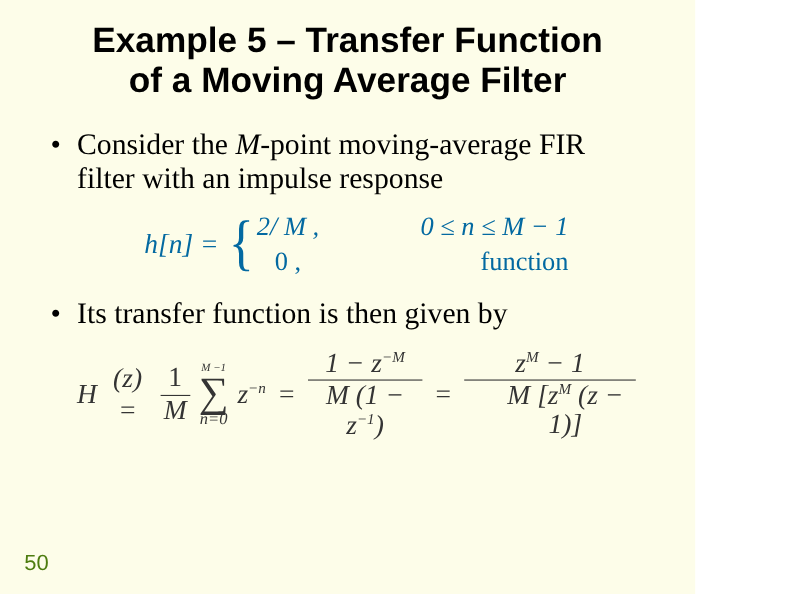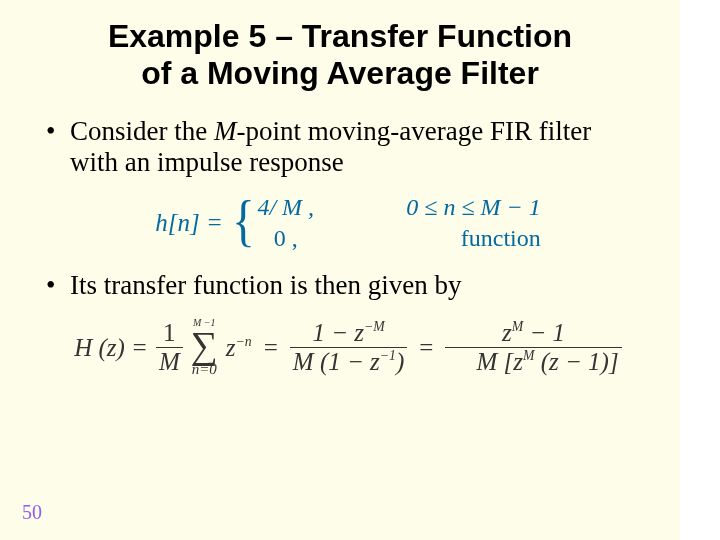--- a/index.html
+++ b/index.html
@@ -3,21 +3,21 @@
 <meta charset="utf-8">
 <style>
   html, body {
     margin: 0;
     padding: 0;
     width: 720px;
     height: 540px;
     overflow: hidden;
   }
   .slide {
-    width: 680px;
+    width: 632px;
     height: 540px;
     background: #fdfde9;
     position: relative;
     font-family: Arial, Helvetica, sans-serif;
     box-sizing: border-box;
   }
   .title {
     text-align: center;
     color: #000;
     font-weight: bold;
@@ -118,23 +118,23 @@
   .sumblock .sigma { font-size: 38px; line-height: 1; }
   .sumblock .bot { font-size: 15px; font-style: italic; margin-top: -2px; }
 
   .sup { font-size: 0.55em; vertical-align: super; position: relative; }
   .eq-mid { padding: 0 6px; }
 
   .pagenum {
     position: absolute;
     left: 22px;
     bottom: 16px;
-    font-family: Liberation Serif, serif;
+    font-family: Liberation Sans, sans-serif;
     font-size: 20px;
-    color: #8b5cf6;
+    color: #4d7c0f;
   }
 </style>
 </head>
 <body>
 
 <div class="slide">
 
   <div class="title">
     <span>Example 5 – Transfer Function</span><br>
     <span>of a Moving Average Filter</span>
@@ -144,21 +144,21 @@
 
     <div class="bullet">
       <span>Consider the </span><span class="ital">M</span><span>-point moving-average FIR filter with an impulse response</span>
     </div>
 
     <div class="eq-area">
       <span class="hn-wrap">
         <span style="font-style:italic; margin-right:6px;">h[n] =</span>
         <span class="hn-brace">{</span>
         <span class="hn-cases">
-          <span class="val" style="font-style:italic;">4/ M ,</span>
+          <span class="val" style="font-style:italic;">2/ M ,</span>
           <span class="cond" style="font-style:italic;">0 ≤ n ≤ M − 1</span>
           <span class="val">0 ,</span>
           <span class="cond">function</span>
         </span>
       </span>
     </div>
 
     <div class="bullet">
       <span>Its transfer function is then given by</span>
     </div>

